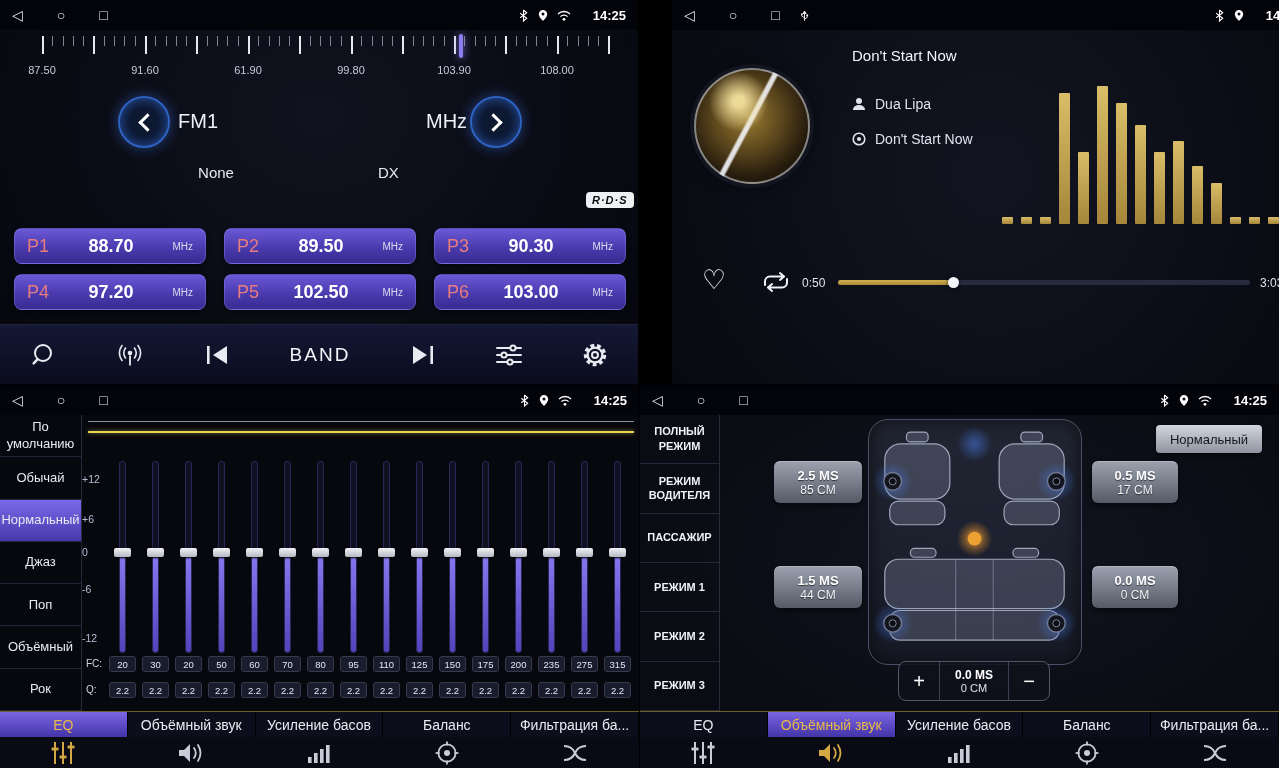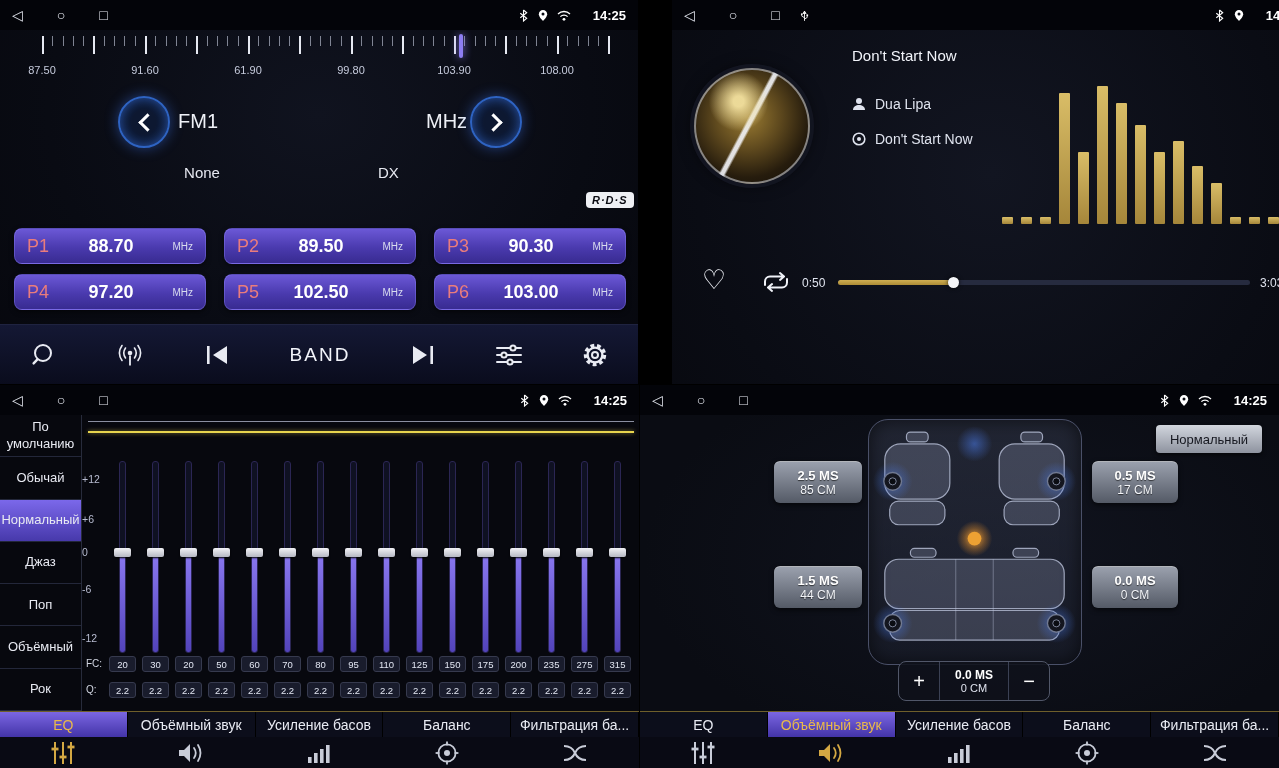--- a/index.html
+++ b/index.html
@@ -33,21 +33,21 @@
   .freq-indicator{position:absolute;left:459px;top:34px;width:4px;height:24px;background:#8d7df2;border-radius:2px;box-shadow:0 0 8px #8d7df2}
   .scale-label{position:absolute;top:64px;width:50px;text-align:center;font-size:11px;color:#c6cbdc}
   .chev-btn{position:absolute;width:52px;height:52px;border-radius:50%;border:2px solid #2e63c2;
     background:radial-gradient(circle,#0d1831 35%,#132952 80%);display:flex;align-items:center;justify-content:center;
     box-shadow:0 0 14px rgba(64,124,255,.45), inset 0 0 10px rgba(64,124,255,.4);cursor:pointer}
   .chev-l{width:13px;height:13px;border-left:3px solid #fff;border-bottom:3px solid #fff;transform:rotate(45deg);margin-left:6px}
   .chev-r{width:13px;height:13px;border-right:3px solid #fff;border-top:3px solid #fff;transform:rotate(45deg);margin-right:6px}
   .band-name{position:absolute;left:178px;top:110px;font-size:20px;color:#eef0f6}
   .freq-big{position:absolute;left:230px;top:90px;width:184px;text-align:center;font-size:44px;font-weight:700;letter-spacing:1px;color:#fff}
   .freq-unit{position:absolute;left:426px;top:110px;font-size:20px;color:#eef0f6}
-  .mode-none{position:absolute;left:166px;top:164px;width:72px;text-align:center;font-size:15px;color:#e7e9f1}
+  .mode-none{position:absolute;left:180px;top:164px;width:72px;text-align:center;font-size:15px;color:#e7e9f1}
   .mode-dx{position:absolute;left:378px;top:164px;font-size:15px;color:#e7e9f1}
   .rds{position:absolute;left:586px;top:192px;background:#eef0f4;color:#0a0b12;font-size:11px;font-weight:700;font-style:italic;padding:2px 6px;border-radius:4px;letter-spacing:1px}
   .presets{position:absolute;left:14px;top:228px;width:612px;display:grid;grid-template-columns:1fr 1fr 1fr;gap:10px 18px}
   .preset{height:36px;border-radius:8px;display:flex;align-items:center;padding:0 12px;cursor:pointer;
     background:linear-gradient(180deg,#6b58d6 0%,#4a3aae 55%,#382b91 100%);border:1px solid rgba(150,140,255,.35);box-shadow:0 2px 5px rgba(0,0,0,.5)}
   .p-id{font-size:18px;color:#e97c7c;width:28px}
   .p-freq{flex:1;text-align:center;font-size:18px;font-weight:700;color:#fff}
   .p-unit{font-size:10px;color:#d9dcef;width:26px;text-align:right}
 
   
@@ -667,20 +667,28 @@
             <svg width="14" height="11" viewBox="0 0 14 11">
               <path d="M1 4 A8.5 8.5 0 0 1 13 4" fill="none" stroke="#fff" stroke-width="1.3"></path>
               <path d="M3.4 6.6 A5 5 0 0 1 10.6 6.6" fill="none" stroke="#fff" stroke-width="1.3"></path>
               <circle cx="7" cy="9.3" r="1.4" fill="#fff"></circle>
             </svg>
           </span>
         <span class="time">14:25</span>
       </div>
     </div>
 
+    <div class="sf-menu">
+      <div class="m-item">ПОЛНЫЙ РЕЖИМ</div>
+      <div class="m-item">РЕЖИМ ВОДИТЕЛЯ</div>
+      <div class="m-item">ПАССАЖИР</div>
+      <div class="m-item">РЕЖИМ 1</div>
+      <div class="m-item">РЕЖИМ 2</div>
+      <div class="m-item">РЕЖИМ 3</div>
+    </div>
 
     <div class="sf-preset-btn">Нормальный</div>
 
     <div class="cabin">
       <svg width="211" height="243" viewBox="0 0 214 246">
         <defs>
           <radialGradient id="glowB" cx="50%" cy="50%" r="50%">
             <stop offset="0%" stop-color="#4a7ae8" stop-opacity=".55"></stop>
             <stop offset="100%" stop-color="#4a7ae8" stop-opacity="0"></stop>
           </radialGradient>

